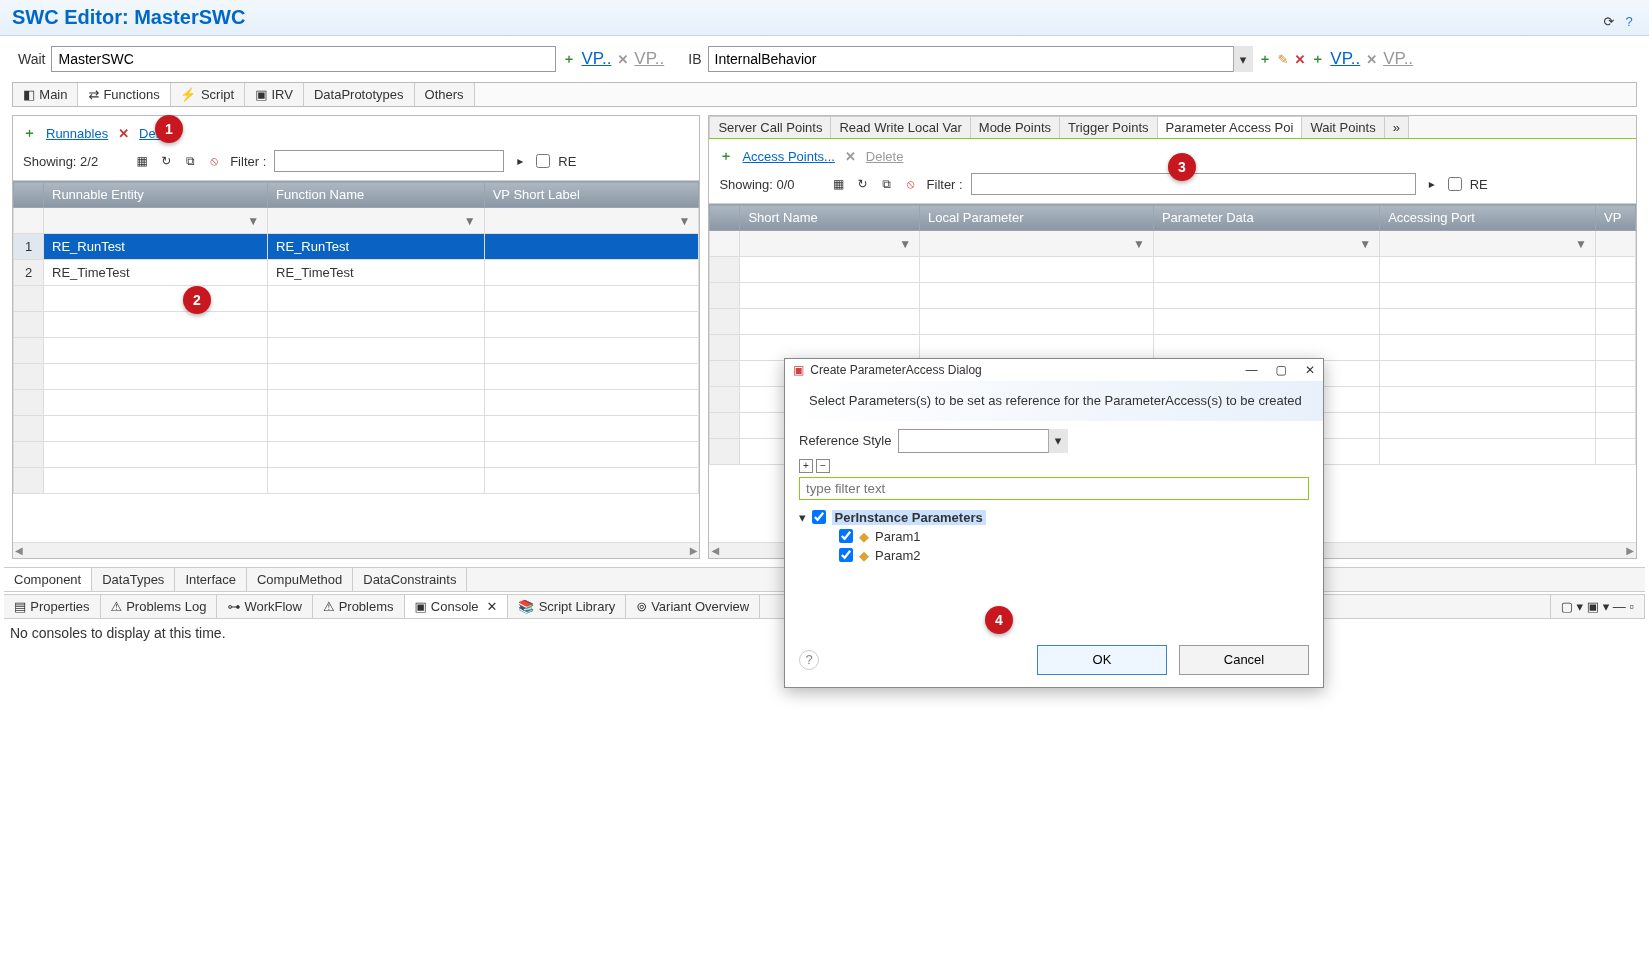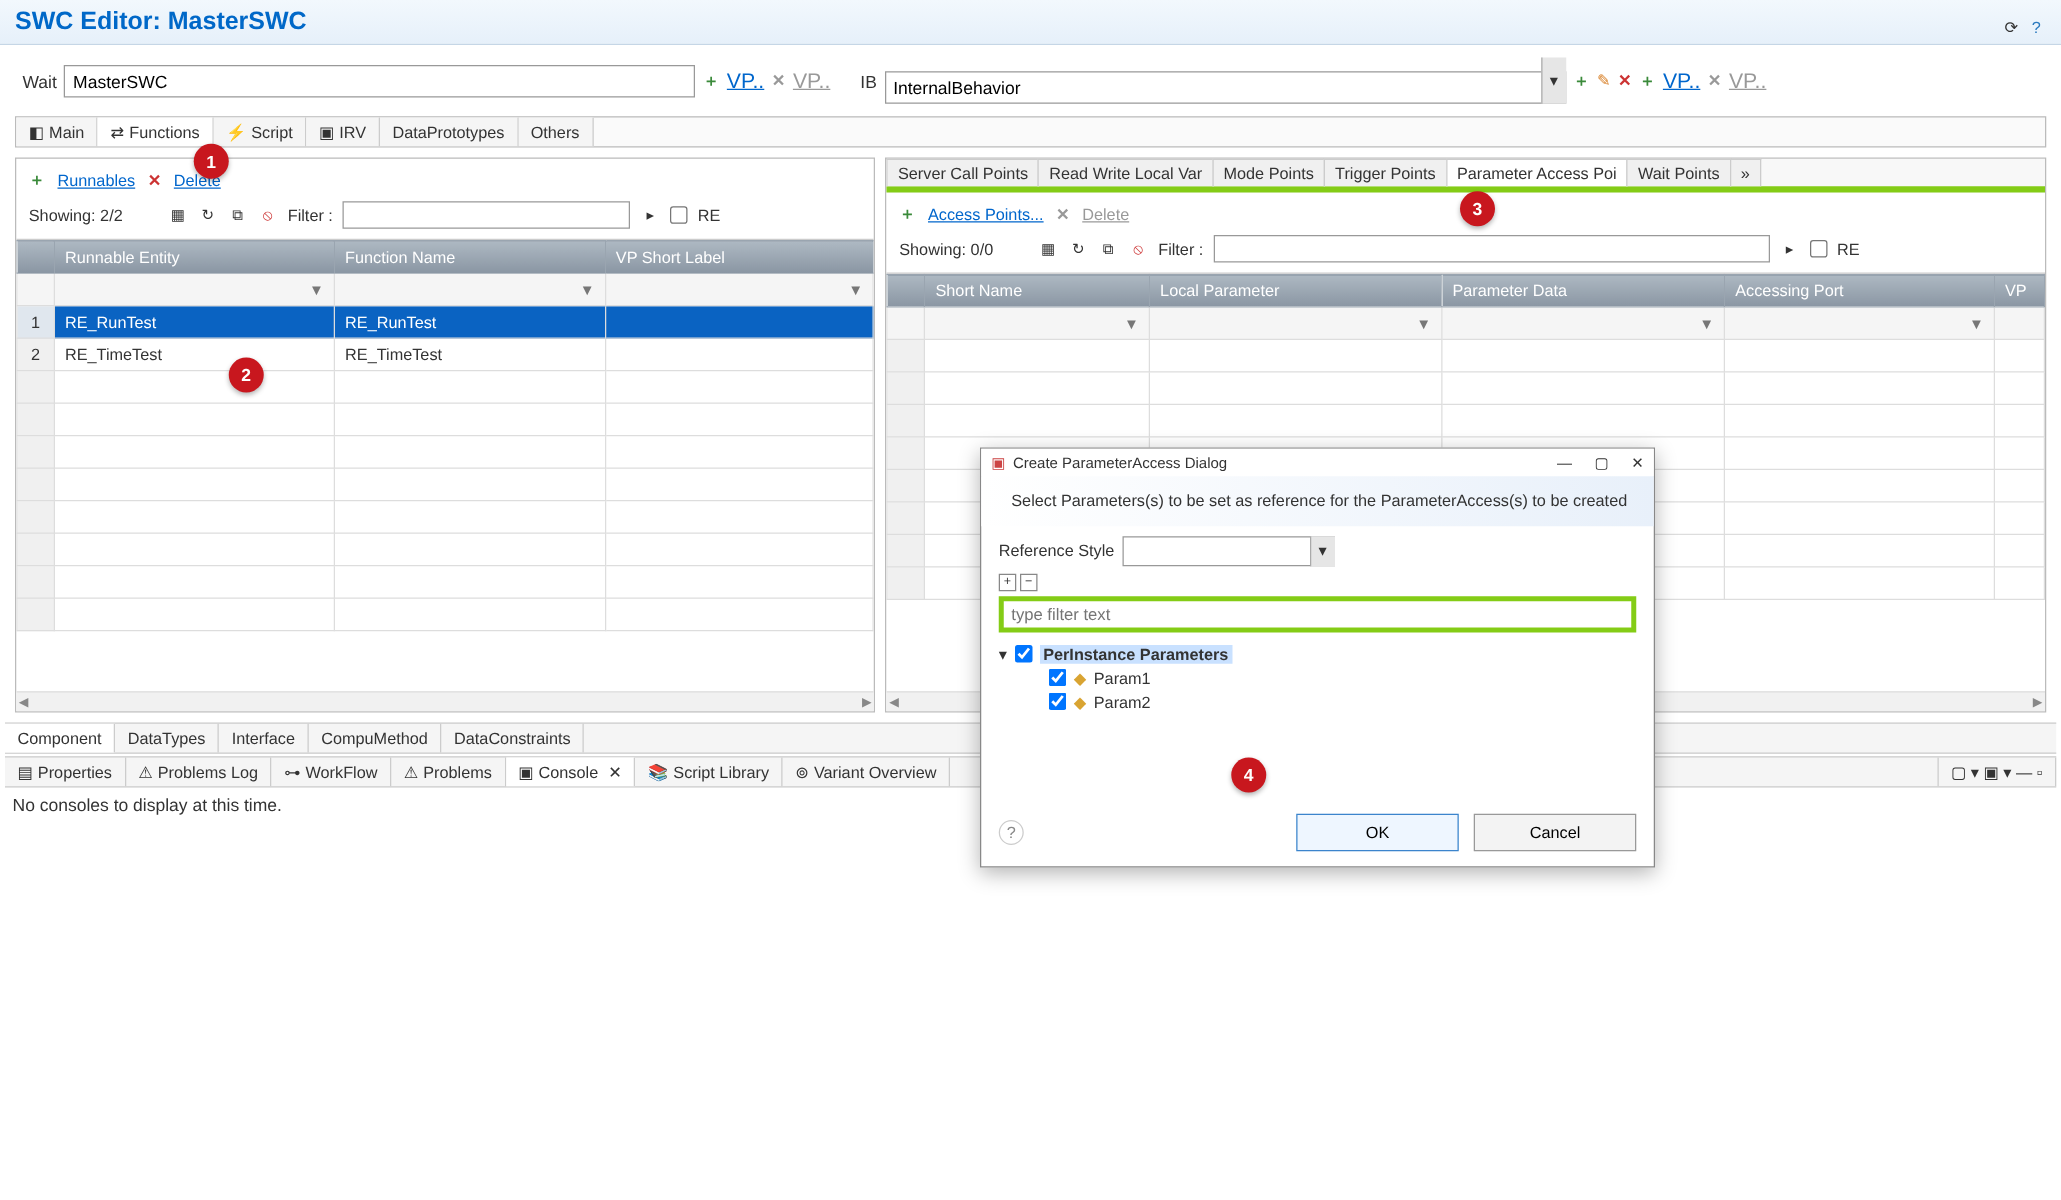--- a/index.html
+++ b/index.html
@@ -35,21 +35,21 @@
       padding: 10px 18px;
     }
     .form-row label { font-size: 14px; }
     .text-input {
       border: 1px solid #999;
       padding: 3px 6px;
       font-size: 14px;
       height: 26px;
     }
     .name-input { width: 505px; }
-    .ib-input { width: 545px; margin-top: 11px; }
+    .ib-input { width: 545px; }
     .link-vp {
       color: #0066cc;
       text-decoration: underline;
       cursor: pointer;
       font-size: 17px;
     }
     .link-vp.disabled { color:#999; }
     .plus { color:#3a8a3a; font-weight:bold; }
     .pencil { color:#d9822b; }
     .cross-red { color:#cc3333; font-weight:bold; }
@@ -81,21 +81,21 @@
       border:1px solid #bbb;
       flex:1;
       display:flex;
       flex-direction:column;
       background:#fff;
       overflow:hidden;
     }
     .panel-right { flex:1.35; }
     .sub-tabs {
       display:flex;
-      border-bottom:5px solid #84cc16;
+      border-bottom:1px solid #84cc16;
       background:#f8f8f8;
     }
     .sub-tabs .tab {
       padding:3px 8px;
       border:1px solid #ccc;
       border-bottom:none;
       margin-right:-1px;
       cursor:pointer;
       font-size:13px;
       background:#f0f0f0;
@@ -223,21 +223,21 @@
     .dialog-controls span { cursor:pointer; }
     .dialog-header {
       padding:10px 14px;
       background:linear-gradient(90deg,#fff,#e8f0fa);
     }
     .dialog-header h2 { font-size:16px; margin-bottom:6px; }
     .dialog-header p { font-size:13px; line-height:1.5; padding-left:10px; }
     .dialog-body { padding:8px 14px; }
     .ref-row { display:flex; align-items:center; gap:6px; margin-bottom:6px; }
     .ref-select { width:170px; height:24px; border:1px solid #999; background:#fff; }
-    .filter-text { width:100%; border:4px solid #84cc16; padding:3px 6px; margin:4px 0 8px; }
+    .filter-text { width:100%; border:1px solid #84cc16; padding:3px 6px; margin:4px 0 8px; }
     .tree-node { display:flex; align-items:center; gap:6px; padding:2px 0; }
     .tree-node.child { padding-left:40px; }
     .tree-label.root { font-weight:bold; background:#c9e1ff; padding:0 3px; }
     .diamond { color:#d9a432; }
     .dialog-footer-note {
       display:flex; align-items:center; gap:8px;
       padding:8px 14px;
       border-top:1px solid #ddd;
       font-weight:bold;
     }

